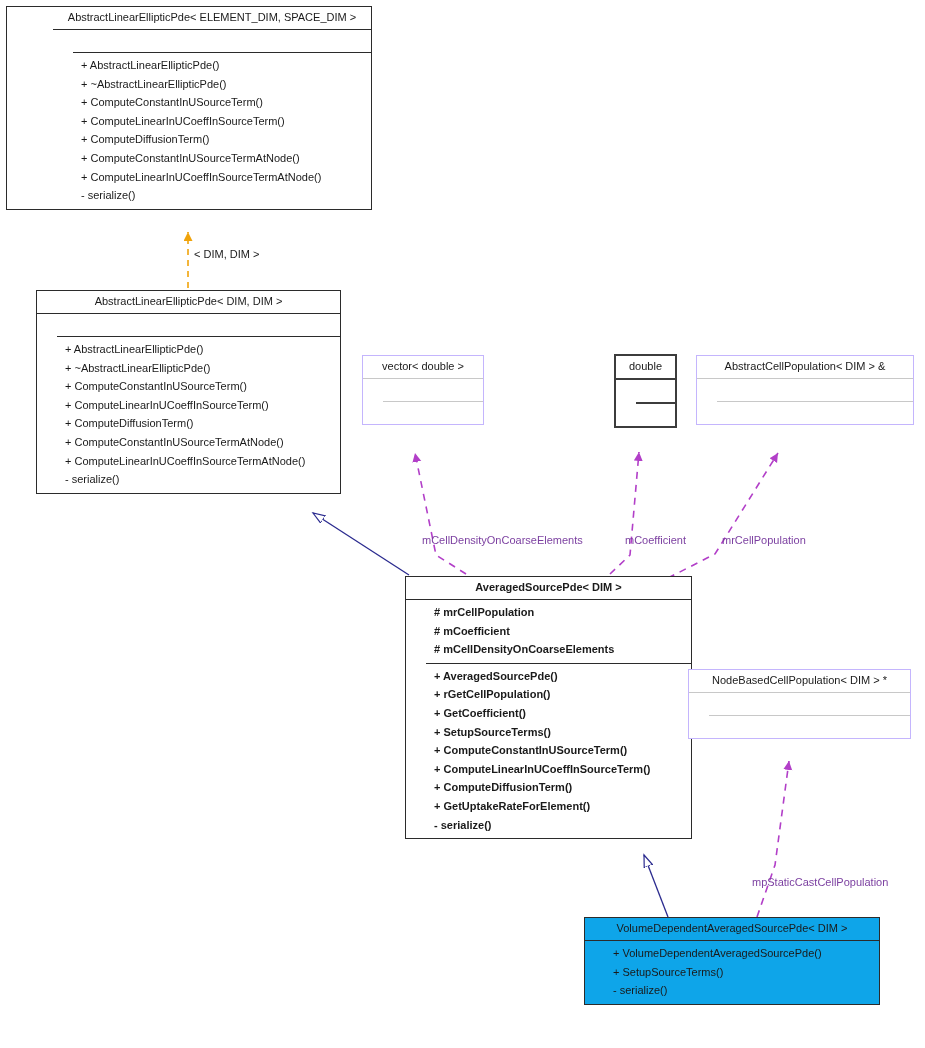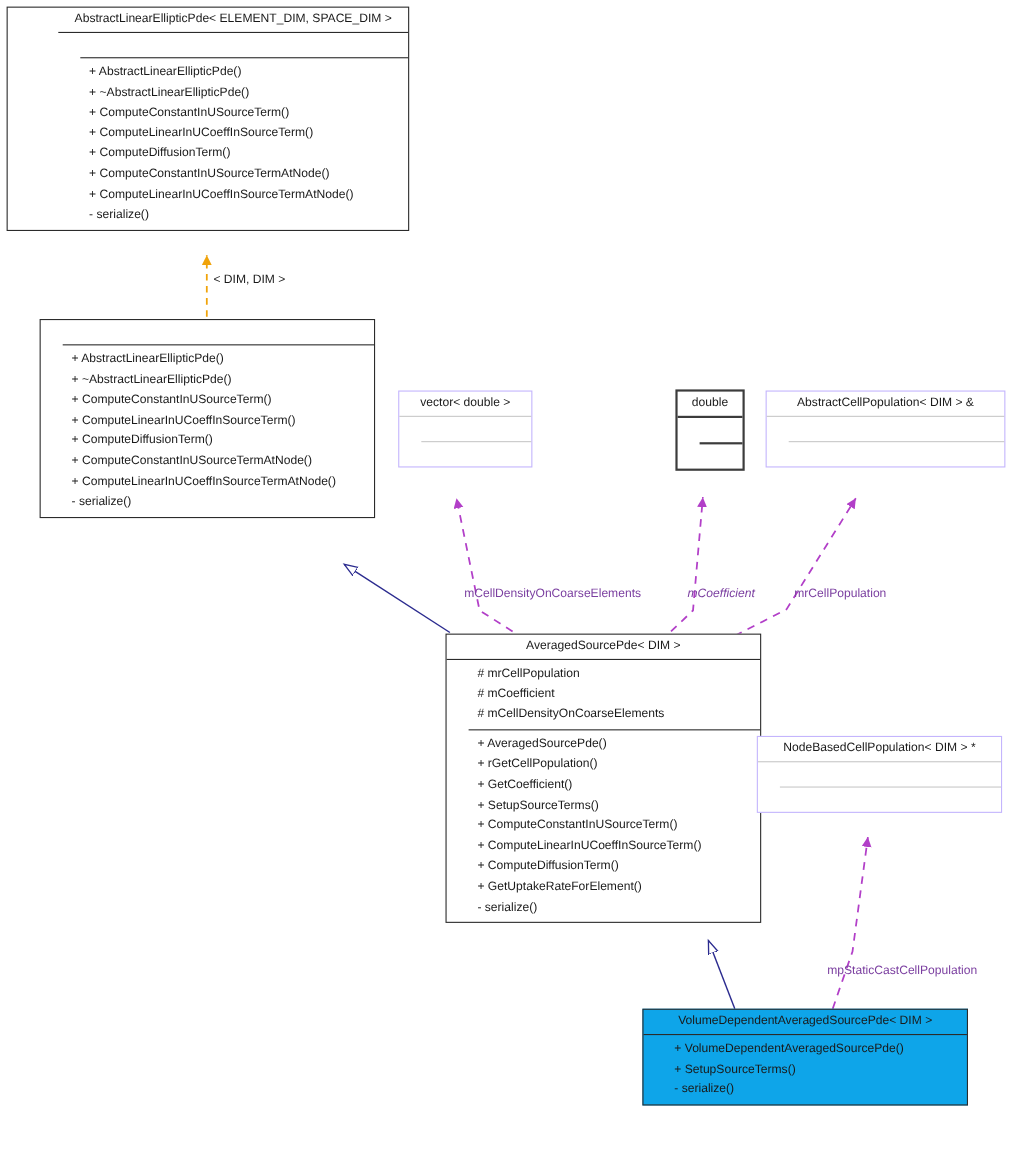--- a/index.html
+++ b/index.html
@@ -136,20 +136,21 @@
       <div class="member">+ ComputeDiffusionTerm()</div>
       <div class="member">+ ComputeConstantInUSourceTermAtNode()</div>
       <div class="member">+ ComputeLinearInUCoeffInSourceTermAtNode()</div>
       <div class="member">- serialize()</div>
     </div>
   </div>
 
   <div class="edge-label tmpl" style="left:194px; top:248px;">&lt; DIM, DIM &gt;</div>
 
   <div class="uml-class" style="left:36px; top:290px; width:305px;">
+    <div class="cls-title">AbstractLinearEllipticPde&lt; DIM, DIM &gt;</div>
     <div class="cls-section empty"></div>
     <div class="cls-section">
       <div class="member">+ AbstractLinearEllipticPde()</div>
       <div class="member">+ ~AbstractLinearEllipticPde()</div>
       <div class="member">+ ComputeConstantInUSourceTerm()</div>
       <div class="member">+ ComputeLinearInUCoeffInSourceTerm()</div>
       <div class="member">+ ComputeDiffusionTerm()</div>
       <div class="member">+ ComputeConstantInUSourceTermAtNode()</div>
       <div class="member">+ ComputeLinearInUCoeffInSourceTermAtNode()</div>
       <div class="member">- serialize()</div>
@@ -168,24 +169,24 @@
     <div class="cls-section empty"></div>
   </div>
 
   <div class="uml-class light" style="left:696px; top:355px; width:218px;">
     <div class="cls-title">AbstractCellPopulation&lt; DIM &gt; &amp;</div>
     <div class="cls-section empty"></div>
     <div class="cls-section empty"></div>
   </div>
 
   <div class="edge-label" style="left:422px; top:534px;">mCellDensityOnCoarseElements</div>
-  <div class="edge-label" style="left:625px; top:534px;font-style:italic;">mCoefficient</div>
+  <div class="edge-label" style="left:625px; top:534px;">mCoefficient</div>
   <div class="edge-label" style="left:722px; top:534px;">mrCellPopulation</div>
 
-  <div class="uml-class" style="left:405px; top:576px; width:287px;">
+  <div class="uml-class" style="left:405px; top:576px; width:287px;font-weight:bold;">
     <div class="cls-title">AveragedSourcePde&lt; DIM &gt;</div>
     <div class="cls-section">
       <div class="member"># mrCellPopulation</div>
       <div class="member"># mCoefficient</div>
       <div class="member"># mCellDensityOnCoarseElements</div>
     </div>
     <div class="cls-section">
       <div class="member">+ AveragedSourcePde()</div>
       <div class="member">+ rGetCellPopulation()</div>
       <div class="member">+ GetCoefficient()</div>

